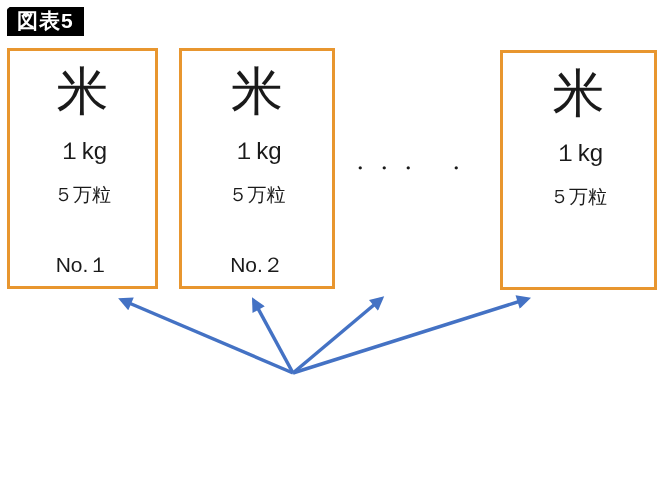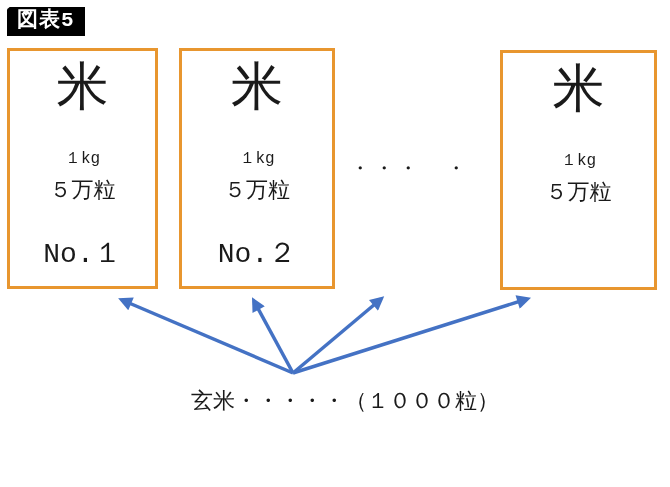--- a/index.html
+++ b/index.html
@@ -1,20 +1,20 @@
 <!DOCTYPE html>
 <html><head>
 <meta charset="utf-8">
 <style>
   html,body{margin:0;padding:0;background:#fff;}
   .canvas{
     position:relative;
     width:670px;height:487px;
     background:#ffffff;
-    font-family:Liberation Mono, monospace;
+    font-family:Liberation Sans, sans-serif;
     color:#1a1a1a;
     overflow:hidden;
     border-radius:28px;
   }
   .fig-label{
     position:absolute;left:7px;top:7px;
     background:#000000;color:#ffffff;
     font-size:21px;font-weight:bold;
     padding:2px 10px 4px 10px;
     letter-spacing:1px;
@@ -24,23 +24,23 @@
     position:absolute;
     border:3px solid #e8962f;
     background:#ffffff;
     display:flex;flex-direction:column;align-items:center;
     box-sizing:border-box;
   }
   .rice-box.b1{left:7px;top:48px;width:151px;height:241px;}
   .rice-box.b2{left:179px;top:48px;width:156px;height:241px;}
   .rice-box.b3{left:500px;top:50px;width:157px;height:240px;}
   .rice-char{font-size:52px;line-height:1;margin-top:14px;}
-  .rice-weight{font-size:16px;line-height:1;margin-top:34px;}
-  .rice-grains{font-size:22px;line-height:1;margin-top:14px;}
-  .rice-number{font-size:28px;line-height:1;margin-top:38px;white-space:nowrap;}
+  .rice-weight{font-size:24px;line-height:1;margin-top:22px;}
+  .rice-grains{font-size:19px;line-height:1;margin-top:22px;}
+  .rice-number{font-size:21px;line-height:1;margin-top:50px;white-space:nowrap;}
   .dots{
     position:absolute;left:350px;top:155px;width:130px;
     font-size:20px;letter-spacing:4px;
     color:#1a1a1a;white-space:nowrap;
   }
   .arrows-svg{
     position:absolute;left:0;top:0;width:670px;height:487px;
     pointer-events:none;
   }
   .caption{
@@ -86,16 +86,15 @@
         <path d="M0,0 L10,5 L0,10 z" fill="#4472c4"></path>
       </marker>
     </defs>
   <line x1="293" y1="373" x2="122" y2="300" stroke="#4472c4" stroke-width="3.5" marker-end="url(#ah)"></line>
       <line x1="293" y1="373" x2="254" y2="301" stroke="#4472c4" stroke-width="3.5" marker-end="url(#ah)"></line>
       <line x1="293" y1="373" x2="381" y2="299" stroke="#4472c4" stroke-width="3.5" marker-end="url(#ah)"></line>
       <line x1="293" y1="373" x2="527" y2="299" stroke="#4472c4" stroke-width="3.5" marker-end="url(#ah)"></line>
     </svg>
 
   <div class="caption">
-    <div>玄米・・・・・（１０００粒）</div>
   </div>
 
 </div>
 
 </body></html>

